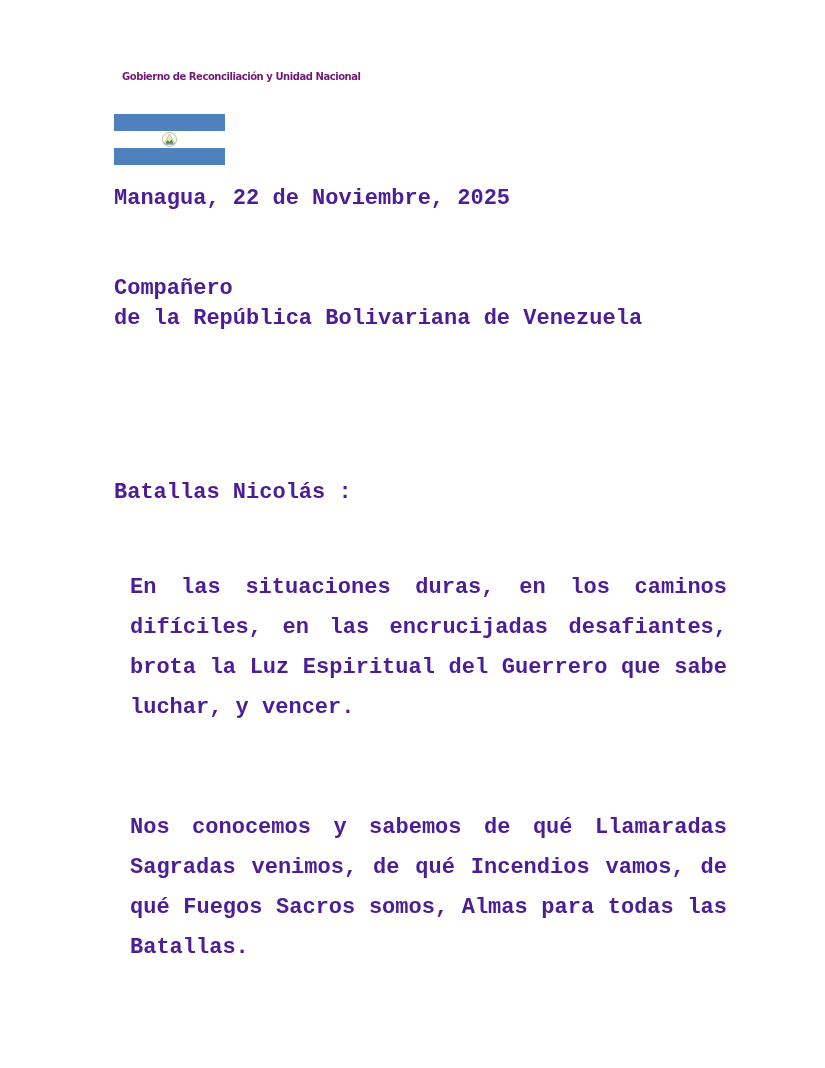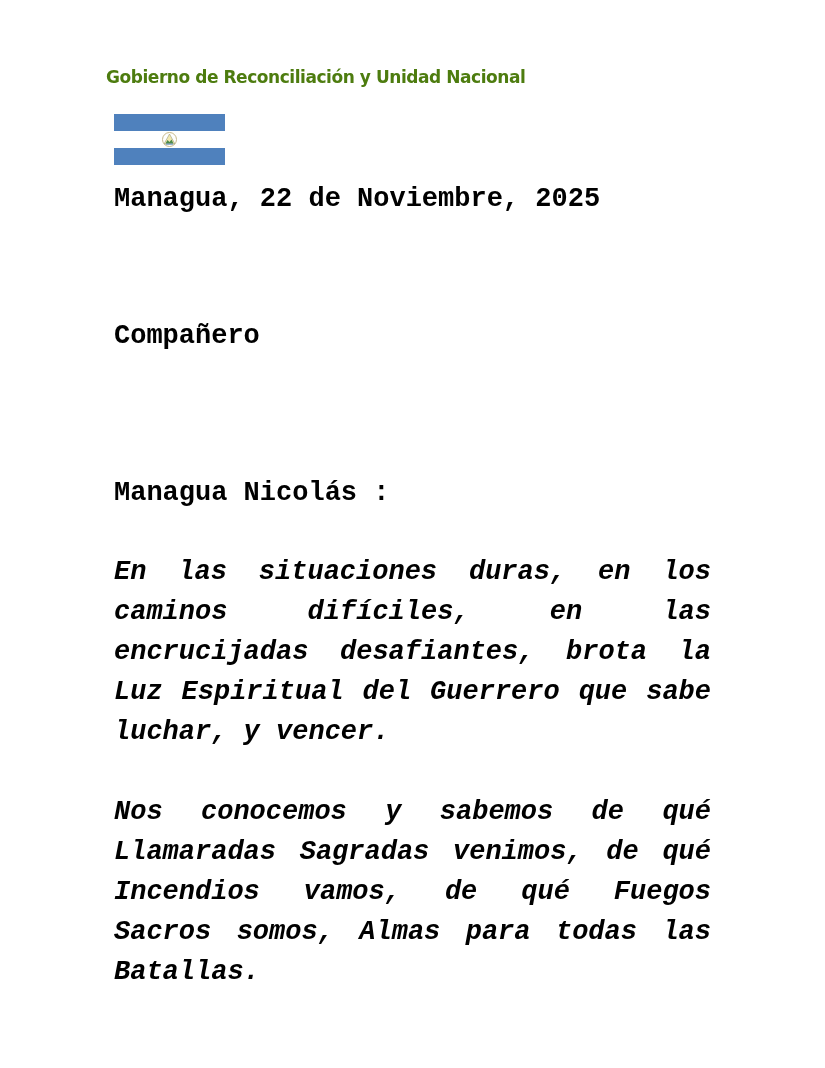--- a/index.html
+++ b/index.html
@@ -9,27 +9,27 @@
     }
     body {
       width: 825px;
       height: 1068px;
       position: relative;
       overflow: hidden;
       color: #111111;
     }
     .letterhead {
       position: absolute;
-      left: 106px;
+      left: 122px;
       top: 67px;
       font-family: "DejaVu Sans", sans-serif;
       font-weight: bold;
-      font-size: 17px;
+      font-size: 10px;
       line-height: 20px;
-      color: #4d7c0f;
+      color: #701a75;
       letter-spacing: -0.45px;
     }
     .letterhead div { white-space: nowrap; }
     .flag {
       position: absolute;
       left: 114px;
       top: 114px;
       width: 111px;
       height: 51px;
       display: flex;
@@ -40,54 +40,52 @@
     .flag .emblem {
       position: absolute;
       left: 47px;
       top: 0px;
       width: 17px;
       height: 17px;
     }
     .mono {
       font-family: "Liberation Mono", "DejaVu Sans Mono", monospace;
       font-weight: bold;
-      font-size: 27px;
-      color: #000000;
+      font-size: 22px;
+      color: #4c1d95;
     }
     .date {
       position: absolute;
       left: 114px;
       top: 185px;
       line-height: 28px;
       white-space: nowrap;
     }
     .recipient {
       position: absolute;
       left: 114px;
       top: 274px;
       line-height: 29.8px;
-      margin-top: 48px;
     }
     .recipient div { white-space: nowrap; }
     .salutation {
       position: absolute;
       left: 114px;
       top: 479px;
       line-height: 28px;
       white-space: nowrap;
     }
     .paragraph {
       position: absolute;
       left: 114px;
       width: 597px;
       line-height: 40px;
       text-align: justify;
       text-align-last: left;
-      margin: 0;
-      font-style: italic;
+      margin: 16px;
     }
     .p1 { top: 552px; }
     .p2 { top: 792px; }
   </style>
 </head>
 <body>
 
 <div class="letterhead">
   <div>Gobierno de Reconciliación y Unidad Nacional</div>
 </div>
@@ -102,18 +100,19 @@
       <rect x="5" y="12.6" width="7" height="0.9" fill="#4f81bd"></rect>
     </svg>
   </div>
   <div class="stripe-blue"></div>
 </div>
 
 <div class="date mono">Managua, 22 de Noviembre, 2025</div>
 
 <div class="recipient mono">
   <div>Compañero</div>
+  <div>de la República Bolivariana de Venezuela</div>
 </div>
 
-<div class="salutation mono">Managua Nicolás :</div>
+<div class="salutation mono">Batallas Nicolás :</div>
 
 <p class="paragraph p1 mono">En las situaciones duras, en los caminos difíciles, en las encrucijadas desafiantes, brota la Luz Espiritual del Guerrero que sabe luchar, y vencer.</p>
 <p class="paragraph p2 mono">Nos conocemos y sabemos de qué Llamaradas Sagradas venimos, de qué Incendios vamos, de qué Fuegos Sacros somos, Almas para todas las Batallas.</p>
 
 </body></html>

